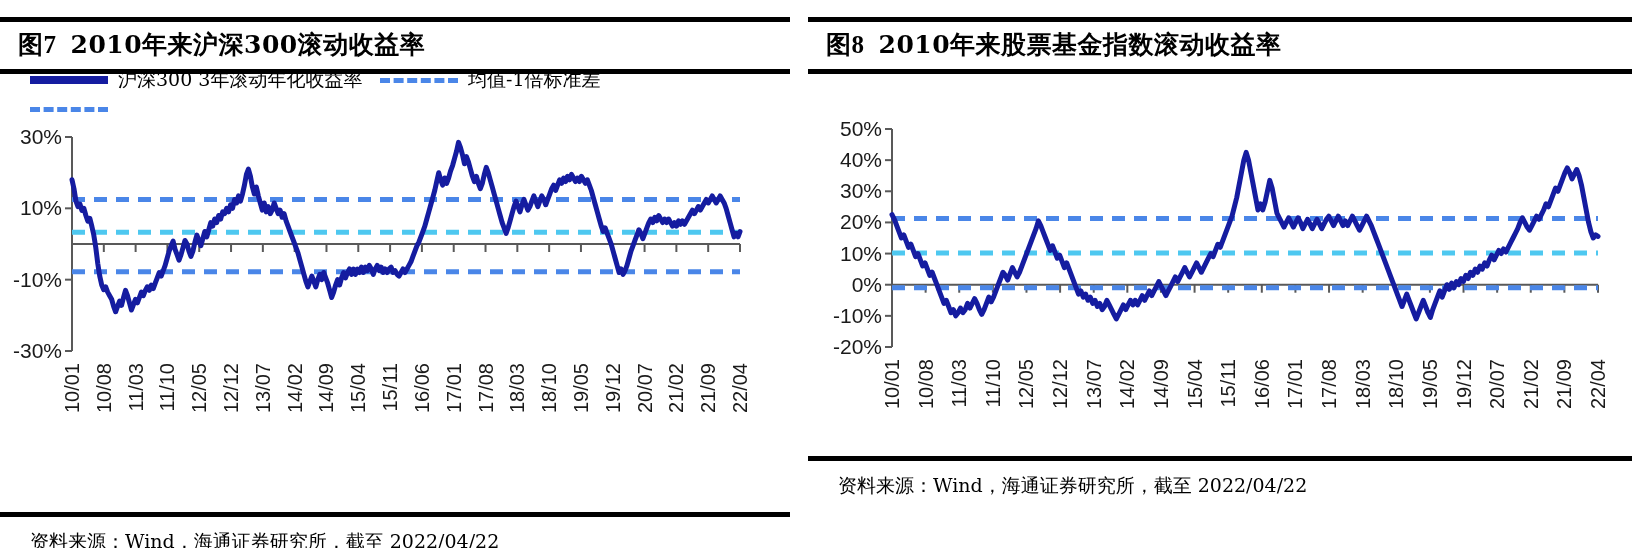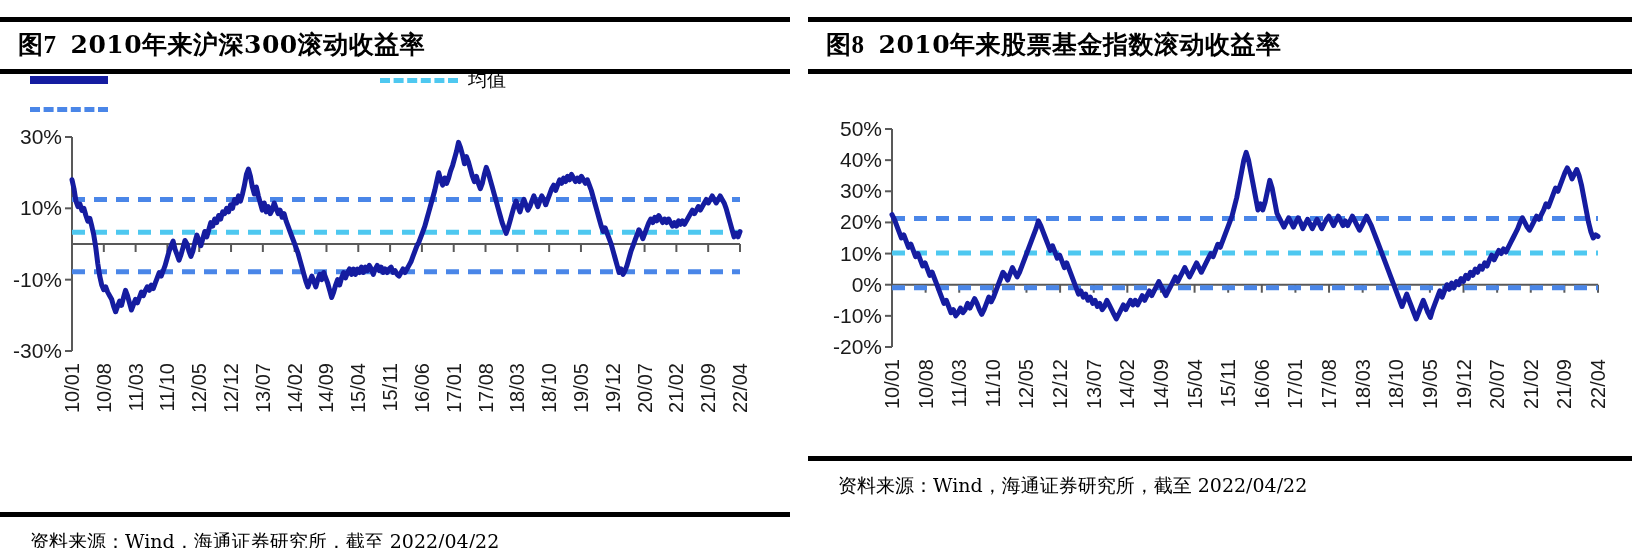--- a/index.html
+++ b/index.html
@@ -68,24 +68,25 @@
   <div class="panel left">
     <div class="title-rule-top"></div>
     <div class="fig-title">
       <span class="num">图7</span><span class="sp"></span><span>2010年来沪深300滚动收益率</span>
     </div>
     <div class="title-rule-bot"></div>
 
     <div class="legend legend-left">
       <div class="legend-row">
         <span class="swatch sw-solid"></span>
+        <span class="legend-label">沪深300 3年滚动年化收益率</span>
       </div>
       <div class="legend-row">
-        <span class="swatch sw-dash-cyan"></span>
-        <span class="legend-label">均值</span>
+        <span class="swatch sw-dash"></span>
+        <span class="legend-label">均值-1倍标准差</span>
       </div>
       <div class="legend-row">
         <span class="swatch sw-dash"></span>
       </div>
     </div>
 
     <div class="plot-wrap plot-left">
       <svg id="svg-7" width="790" height="300" viewBox="0 0 790 300">
           <text x="62" y="15" text-anchor="end" class="ylab">30%</text>
           <line x1="65" y1="8" x2="72" y2="8" stroke="#595959" stroke-width="2"></line>

